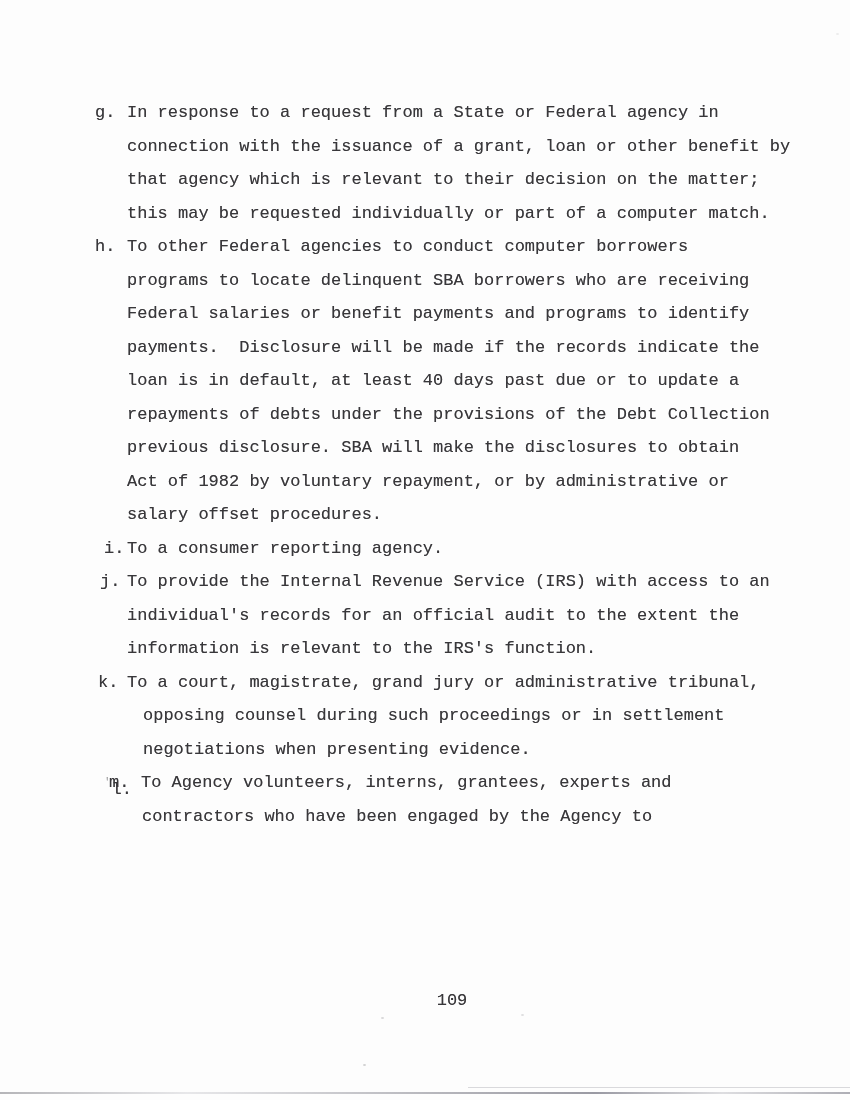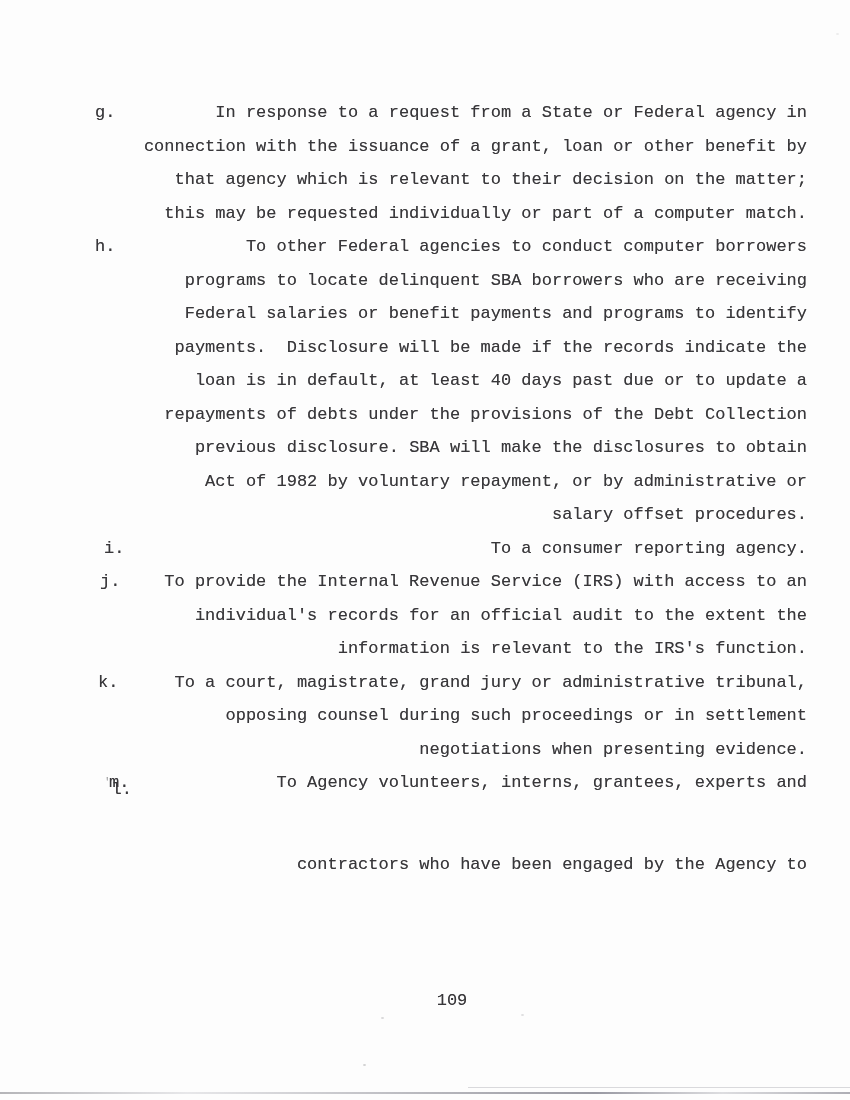--- a/index.html
+++ b/index.html
@@ -32,31 +32,30 @@
     position: relative;
   }
   .label {
     position: absolute;
     left: -32px;
     top: 0;
     white-space: pre;
   }
   .line {
     white-space: pre;
-    text-align: right;
   }
   
   .item-3 .label { left: -23px; }
   .item-4 .label { left: -27px; }
   .item-5 .label { left: -29px; }
   .item-6 .label { left: -23px; }
   .item-7 { margin-left: 14px; }
   .item-5 .line + .line,
-  .item-6 .line + .line { margin-left: 1px; }
-  .item-7 .line + .line { margin-left: 1px; margin-top: 48px; }
+  .item-6 .line + .line { margin-left: 16px; }
+  .item-7 .line + .line { margin-left: 1px; }
   .premark {
     opacity: 0.45;
     font-size: 11px;
     vertical-align: 9px;
     margin-right: 1px;
   }
   .page-number {
     position: absolute;
     left: 0;
     right: 0;

